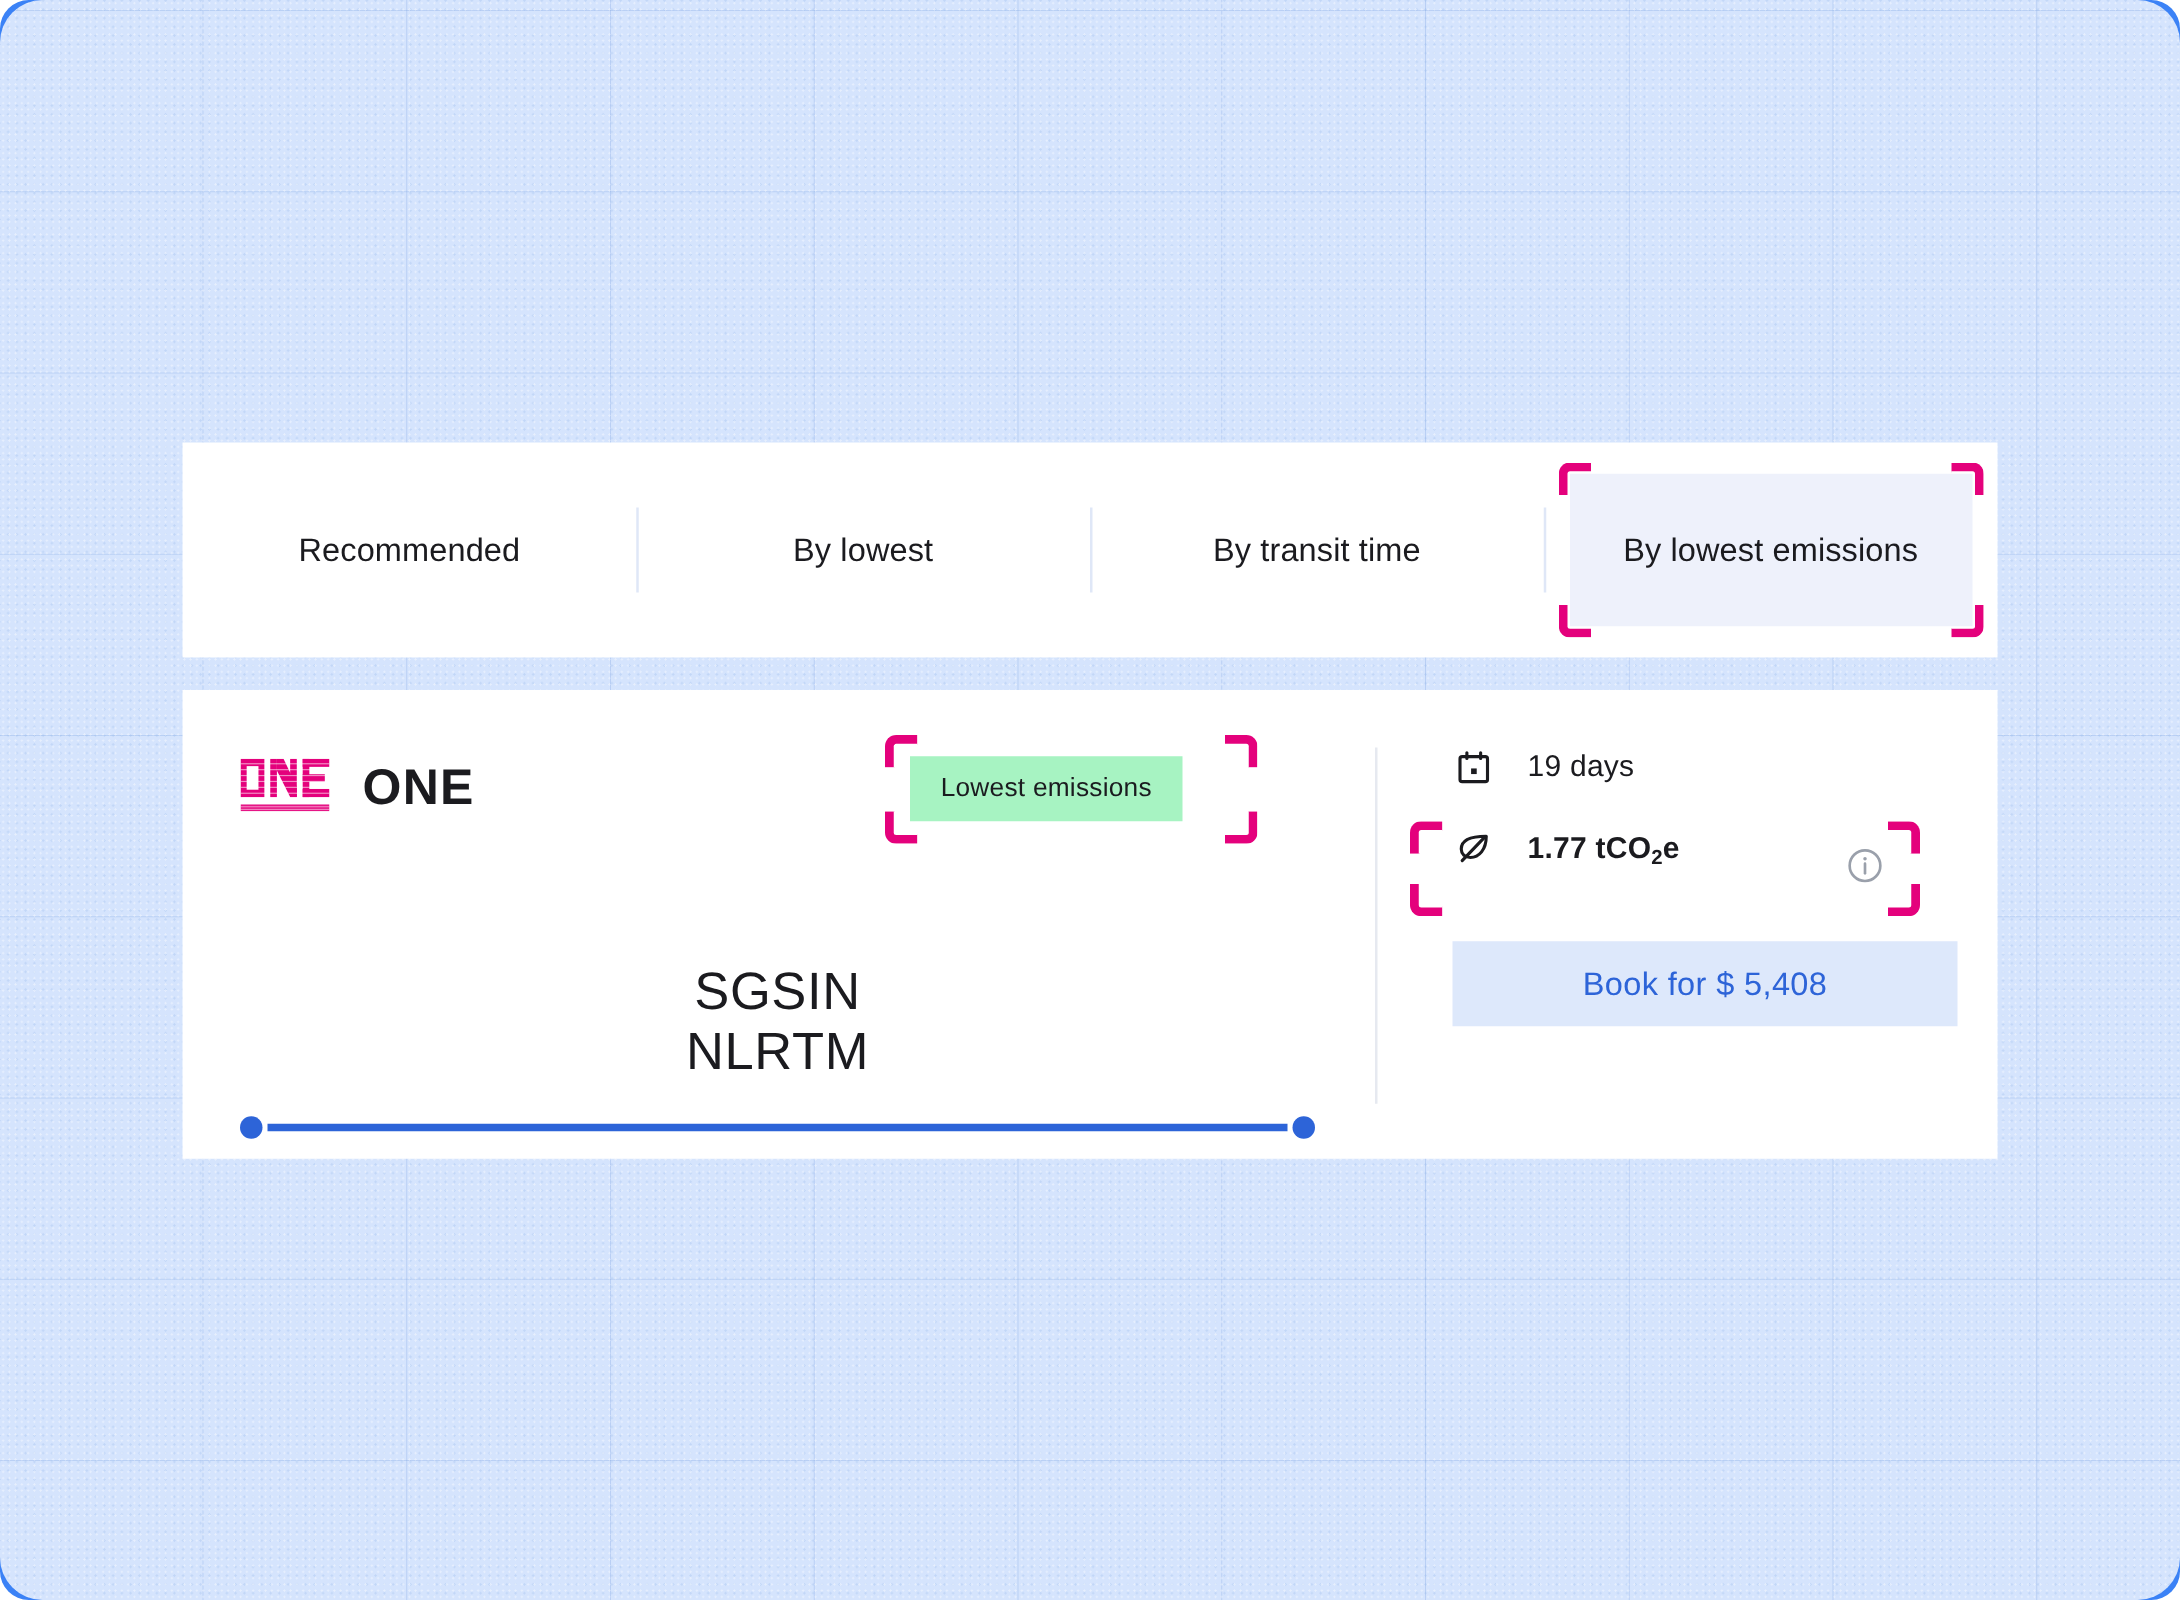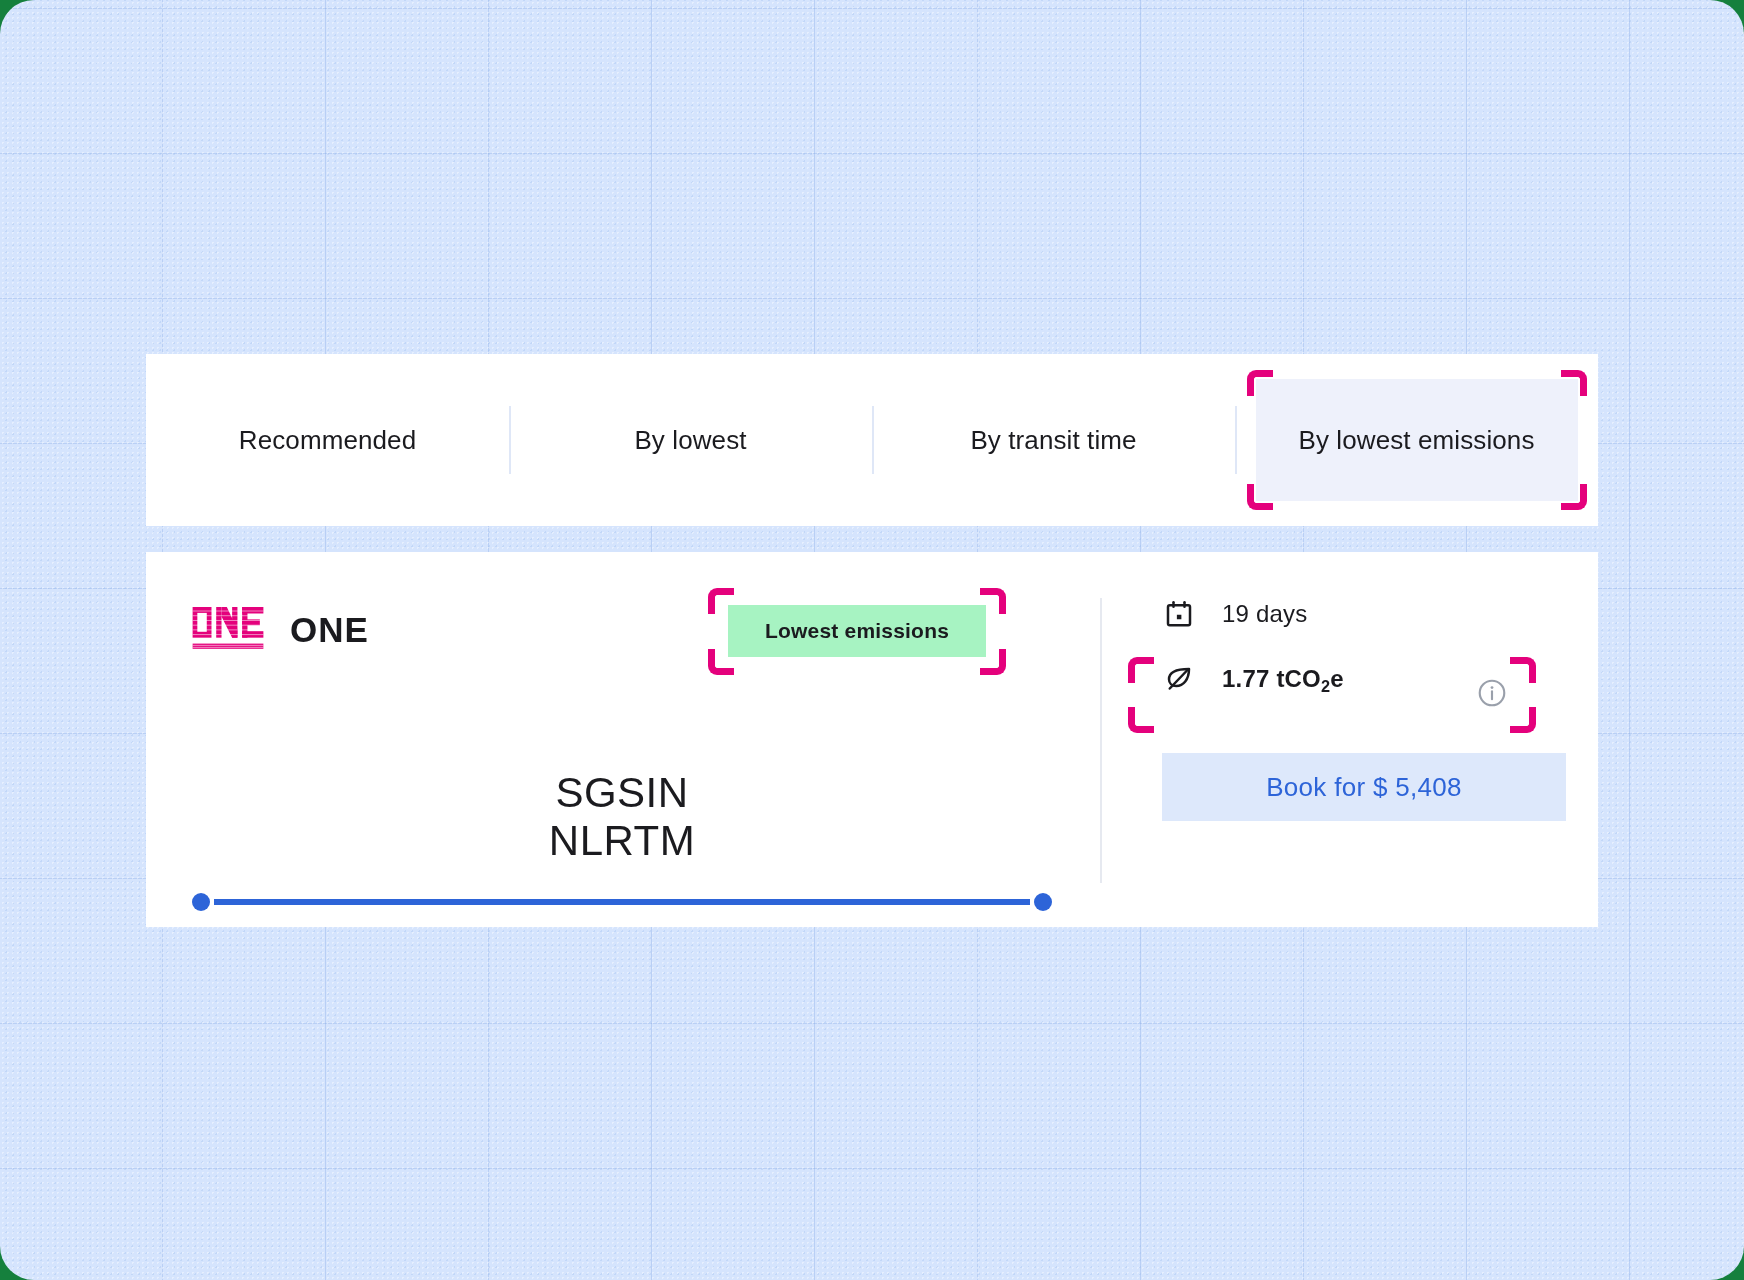--- a/index.html
+++ b/index.html
@@ -13,21 +13,22 @@
   body {
     font-family: "Liberation Sans", sans-serif;
     background: #ffffff;
   }
 
   
   .page {
     position: relative;
     width: 1744px;
     height: 1280px;
-    background: #15803d;
+    background: #3b82f6;
+    border-radius: 23px;
   }
 
   .backdrop {
     position: absolute;
     inset: 0;
     border-radius: 34px;
     background-color: #d5e4fd;
     background-image:
       linear-gradient(to right, rgba(120,160,225,0.30) 1px, transparent 1px),
       linear-gradient(to bottom, rgba(120,160,225,0.30) 1px, transparent 1px);
@@ -179,47 +180,47 @@
   }
 
   .one-logo {
     display: block;
     width: 72px;
     height: 46px;
   }
 
   .carrier-name {
     margin-left: 26px;
-    font-size: 35px;
+    font-size: 40px;
     font-weight: 700;
     color: #1b1b1f;
     letter-spacing: 1px;
   }
 
   
   .badge-wrap {
     position: absolute;
     left: 562px;
     top: 36px;
     width: 298px;
     height: 87px;
   }
 
   .badge {
     position: absolute;
     left: 20px;
     top: 17px;
-    width: 258px;
+    width: 218px;
     height: 52px;
     background: #a7f3c2;
     display: flex;
     align-items: center;
     justify-content: center;
     font-size: 21px;
-    font-weight: 700;
+    font-weight: 400;
     color: #1b1b1f;
     letter-spacing: 0.2px;
   }
 
   
   .route {
     position: absolute;
     left: 46px;
     top: 217px;
     width: 860px;

